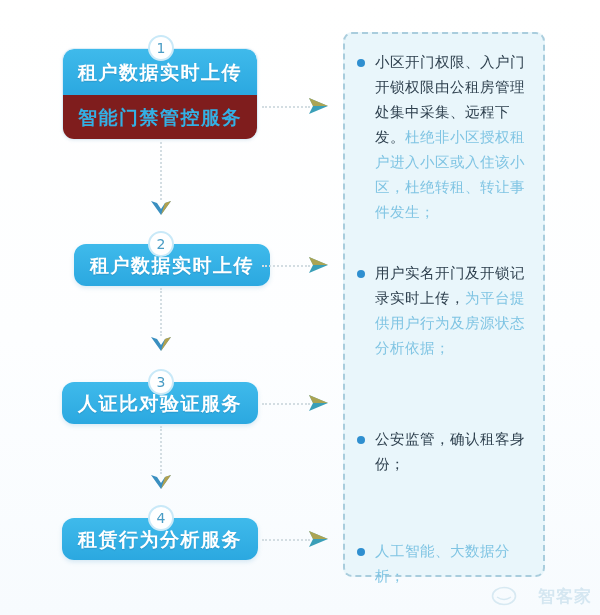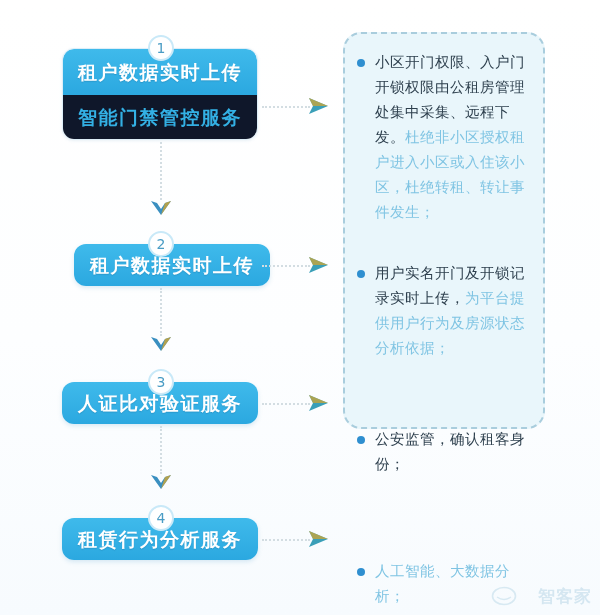--- a/index.html
+++ b/index.html
@@ -62,21 +62,21 @@
     line-height: 46px;
   }
   #box-1 .box-sub {
     height: 45px;
     line-height: 45px;
     text-align: center;
     color: #33b0e4;
     font-size: 19px;
     font-weight: bold;
     letter-spacing: 1.5px;
-    background: #0f172a;
+    background: #7f1d1d;
   }
 
   #box-2 { top: 244px; margin-left: 12px; }
   #box-3 { top: 382px; }
   #box-4 { top: 518px; }
 
   #box-2 .box-main, #box-3 .box-main, #box-4 .box-main {
     height: 42px;
     line-height: 42px;
     box-shadow: 0 2px 4px rgba(110,175,210,0.25);
@@ -146,24 +146,24 @@
   #harrow-2 { left: 308px; top: 255px; }
   #harrow-3 { left: 308px; top: 393px; }
   #harrow-4 { left: 308px; top: 529px; }
 
   
   #notes-panel {
     position: absolute;
     left: 343px;
     top: 32px;
     width: 202px;
-    height: 397px;
+    height: 545px;
     background: #e9f6fb;
     border: 2px dashed #a9cddd;
-    border-radius: 18px;
+    border-radius: 9px;
     box-sizing: border-box;
     padding: 14px 12px 10px 10px;
   }
 
   .note-item {
     position: relative;
     padding-left: 20px;
     margin-bottom: 14px;
     font-size: 14.5px;
     line-height: 25px;
@@ -177,21 +177,21 @@
     height: 8px;
     border-radius: 50%;
     background: #2f8fd0;
   }
   .note-strong { color: #2d3f4d; }
   .note-soft { color: #7fc4e3; }
 
   #note-1 { margin-top: 2px; }
   #note-2 { margin-top: 36px; }
   #note-3 { margin-top: 66px; }
-  #note-4 { margin-top: 82px; }
+  #note-4 { margin-top: 62px; }
 
   
   #watermark {
     position: absolute;
     right: 8px;
     bottom: 6px;
     display: flex;
     align-items: center;
     gap: 21px;
     opacity: 0.30;

